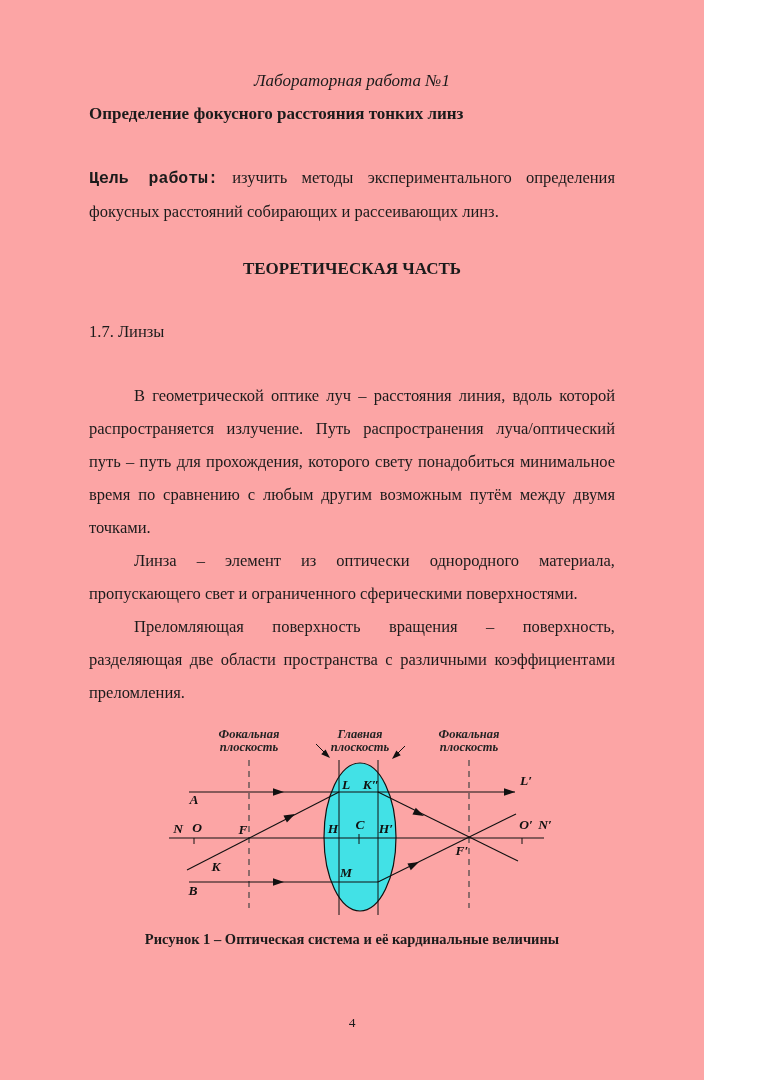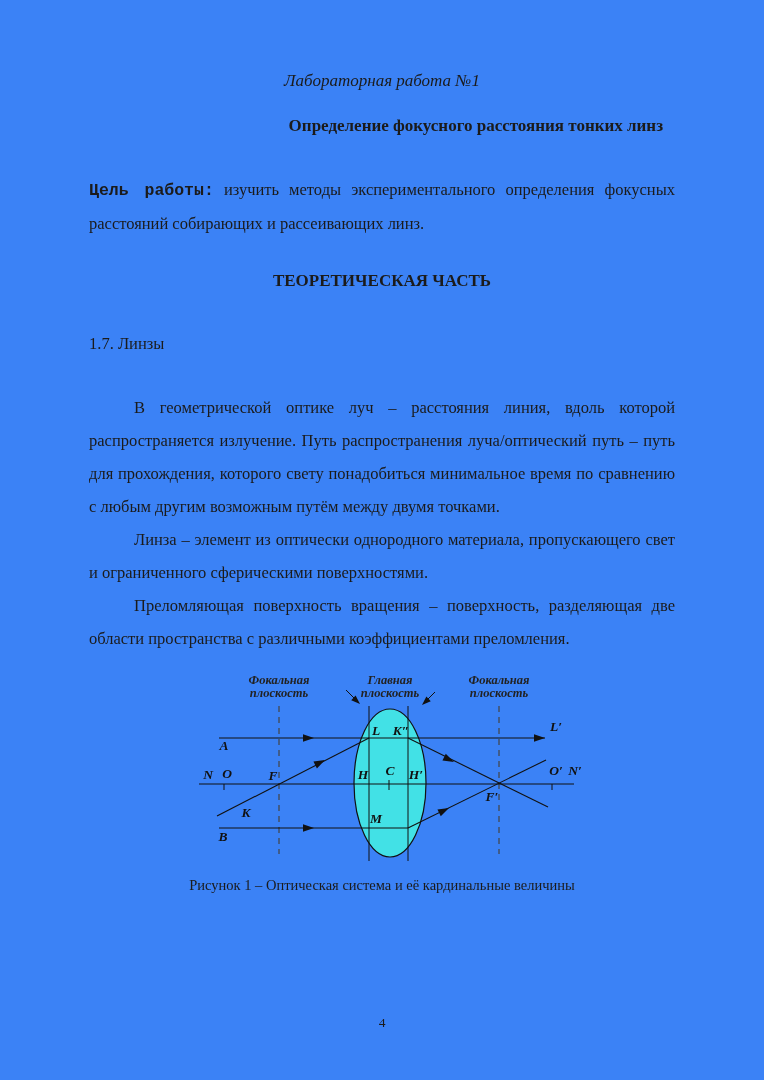--- a/index.html
+++ b/index.html
@@ -1,32 +1,32 @@
 <!DOCTYPE html>
 <html><head>
 <meta charset="utf-8">
 <style>
   html,body { margin:0; padding:0; background:#ffffff; }
   .page {
     position:relative;
-    width:764px; height:1080px;
-    background:#3b82f6;
+    width:704px; height:1080px;
+    background:#fca5a5;
     font-family:"Liberation Serif","DejaVu Serif",serif;
     color:#1b1b1b;
     overflow:hidden;
     box-sizing:border-box;
   }
   .content { padding:0 89px; }
   .t-italic {
     margin:64px 0 0 0;
     text-align:center; font-style:italic;
     font-size:17px; line-height:33px;
   }
   .t-bold {
-    margin:12px; text-align:right; font-weight:bold;
+    margin:0; text-align:left; font-weight:bold;
     font-size:17px; line-height:33px;
   }
   .goal {
     margin:31px 0 0 0;
     text-align:justify; font-size:16.5px; line-height:33px;
   }
   .goal .lead { font-weight:bold;font-family:Liberation Mono, monospace; }
   .h-section {
     margin:24px 0 0 0; text-align:center; font-weight:bold;
     font-size:17px; line-height:33px;
@@ -40,21 +40,21 @@
   .figure-wrap { margin-top:6px; text-align:right; }
   .figure-wrap svg { display:block; margin:0 auto; }
   .fig-plane-label {
     font-family:"Liberation Serif","DejaVu Serif",serif;
     font-style:italic; font-weight:bold; font-size:12.5px; fill:#222222;
   }
   .fig-point-label {
     font-family:"Liberation Serif","DejaVu Serif",serif;
     font-style:italic; font-weight:bold; font-size:13.5px; fill:#111111;
   }
-  .caption { margin-top:2px; text-align:center; font-size:14.5px; line-height:20px; }
+  .caption { margin-top:2px; text-align:center; font-size:14.5px; line-height:20px;font-weight:bold; }
   .page-num {
     position:absolute; top:1015px; left:0; right:0;
     text-align:center; font-size:13.5px;
   }
 </style>
 </head>
 <body>
 
 <div class="page">
   <div class="content">

